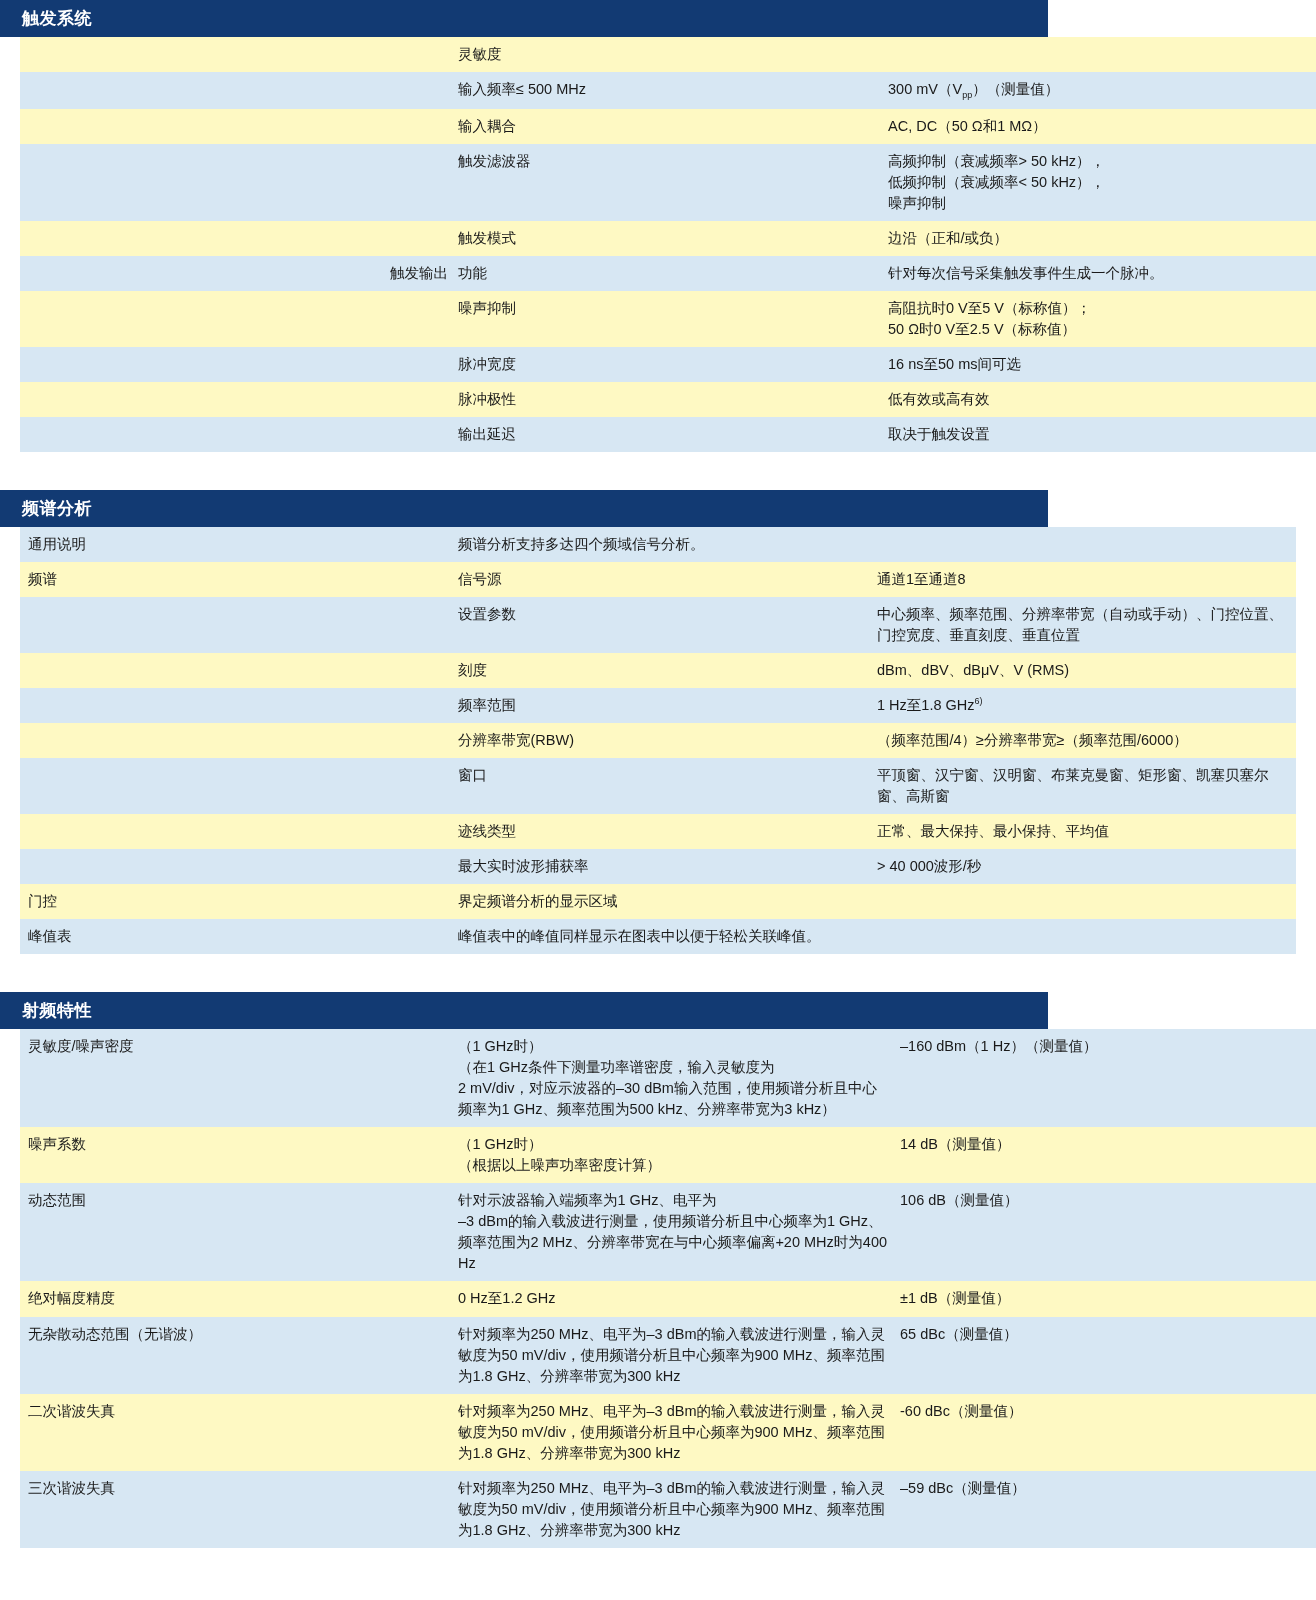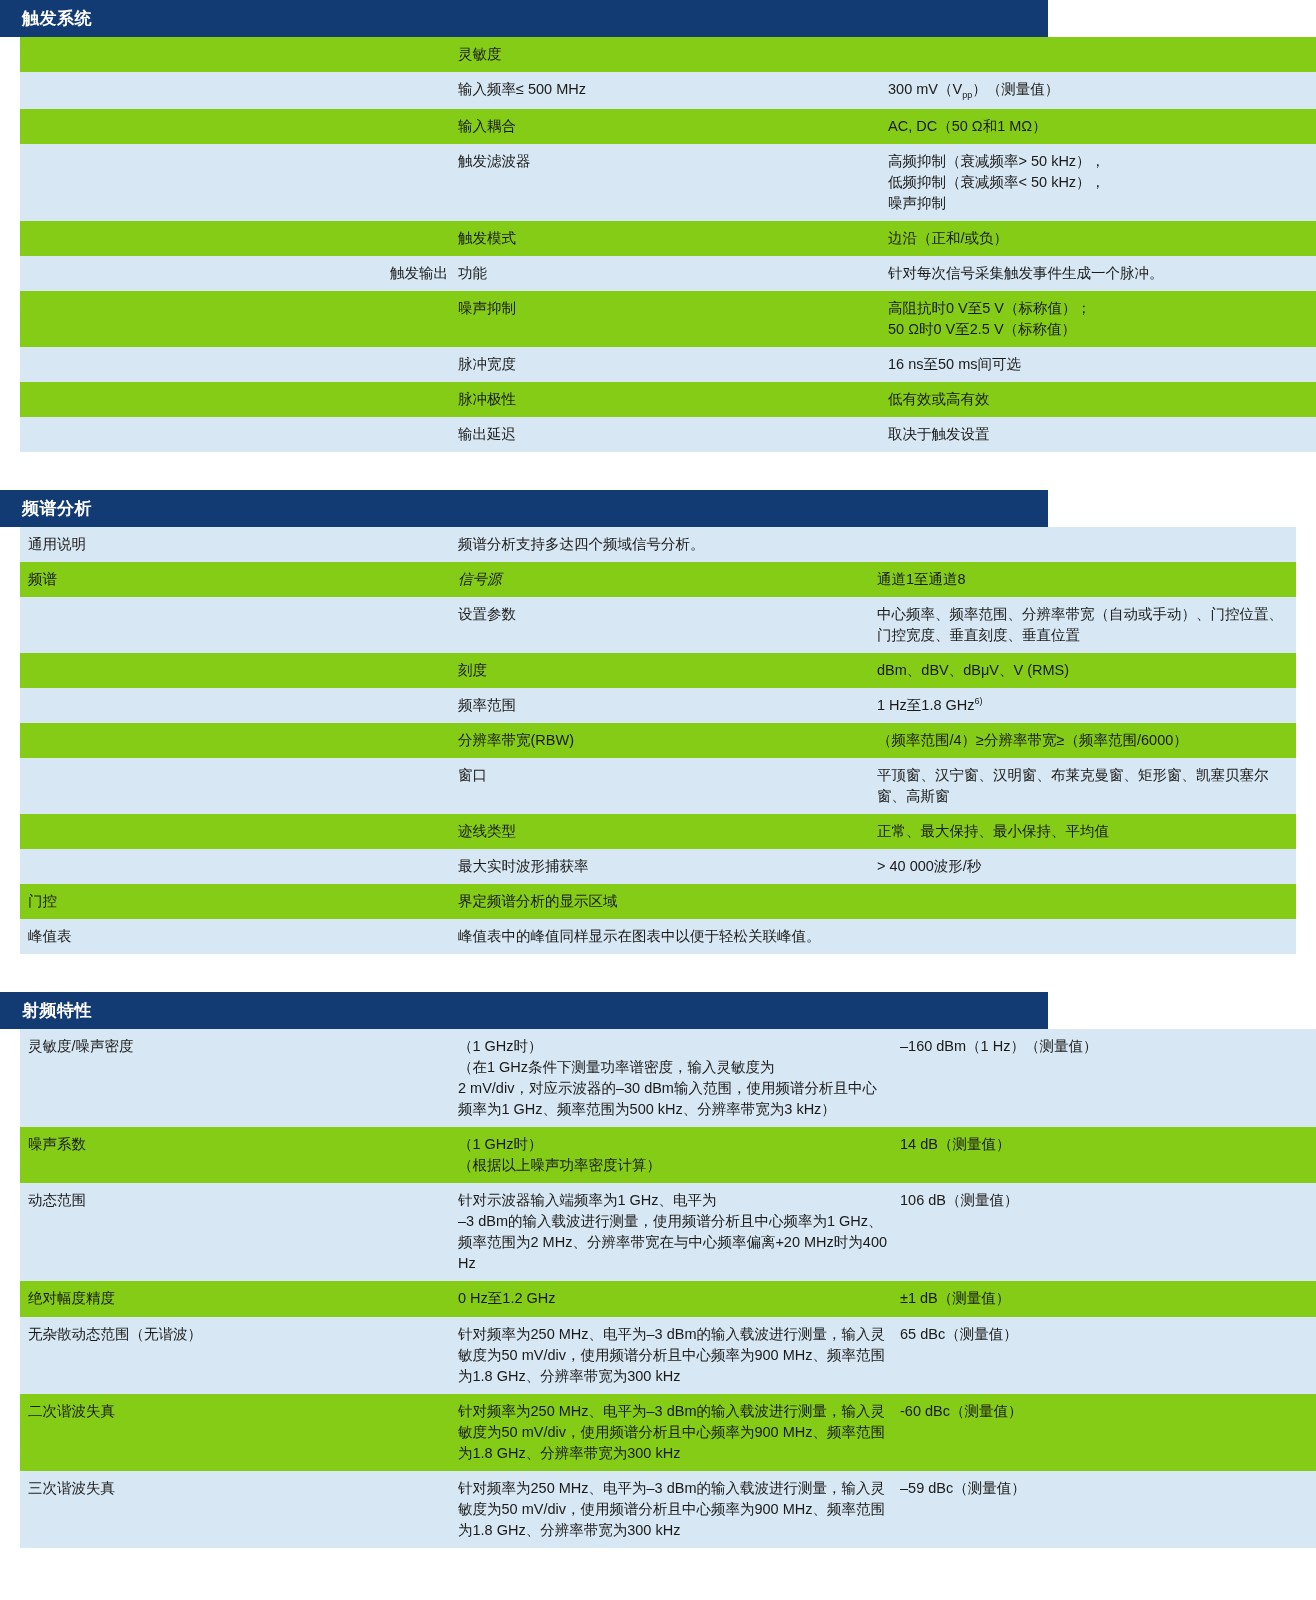--- a/index.html
+++ b/index.html
@@ -38,21 +38,21 @@
   table.spec td {
     vertical-align: top;
     padding: 7px 10px 7px 0;
     font-size: 14.5px;
     line-height: 1.45;
   }
   .col-a { width: 420px; padding-left: 8px !important; }
   .col-b { width: 420px; }
   .col-c { width: 420px; }
   tr.shade td { background: #d7e7f3; }
-  tr.plain td { background: #84cc16; }
+  tr.plain td { background: #fef9c3; }
   .indent { padding-left: 18px; }
   .spacer-lg { height: 38px; }
   sub { font-size: 9px; vertical-align: sub; }
   sup { font-size: 9px; vertical-align: super; }
   .rf-table td { padding-top: 10px; padding-bottom: 10px; }
   .rf-table .col-a { width: 420px; }
   .rf-table .col-b { width: 432px; }
   .rf-table .col-c { width: 410px; }
   .vmid { vertical-align: middle; }
 </style>
@@ -127,21 +127,21 @@
   <div class="section">
     <div class="section-header">频谱分析</div>
     <table class="spec">
       <tbody id="tbody-1">
           <tr class="shade">
             <td class="col-a" style="white-space: pre-line;">通用说明</td>
             <td class="col-b" colspan="2" style="white-space: pre-line; width: auto;">频谱分析支持多达四个频域信号分析。</td>
           </tr>
           <tr class="plain">
             <td class="col-a" style="white-space: pre-line;">频谱</td>
-            <td class="col-b" style="white-space: pre-line; font-style: italic;">信号源</td>
+            <td class="col-b" style="white-space: pre-line;">信号源</td>
             <td class="col-c" style="white-space: pre-line;">通道1至通道8</td>
           </tr>
           <tr class="shade">
             <td class="col-a" style="white-space: pre-line;"></td>
             <td class="col-b" style="white-space: pre-line;">设置参数</td>
             <td class="col-c" style="white-space: pre-line;">中心频率、频率范围、分辨率带宽（自动或手动）、门控位置、门控宽度、垂直刻度、垂直位置</td>
           </tr>
           <tr class="plain">
             <td class="col-a" style="white-space: pre-line;"></td>
             <td class="col-b" style="white-space: pre-line;">刻度</td>

